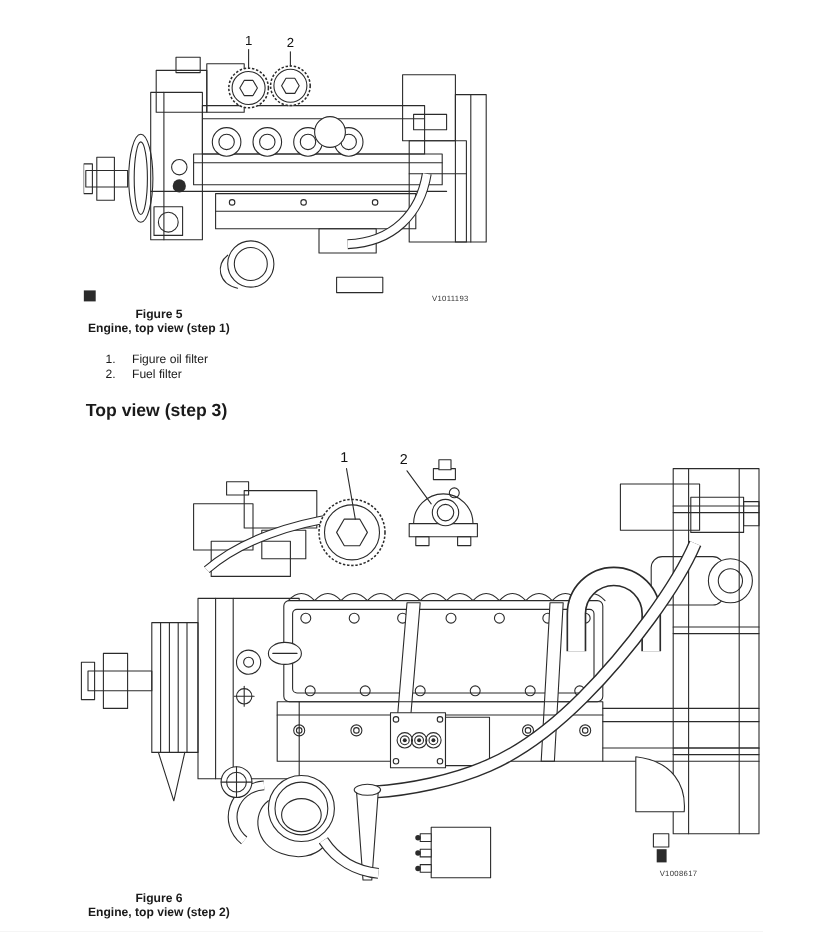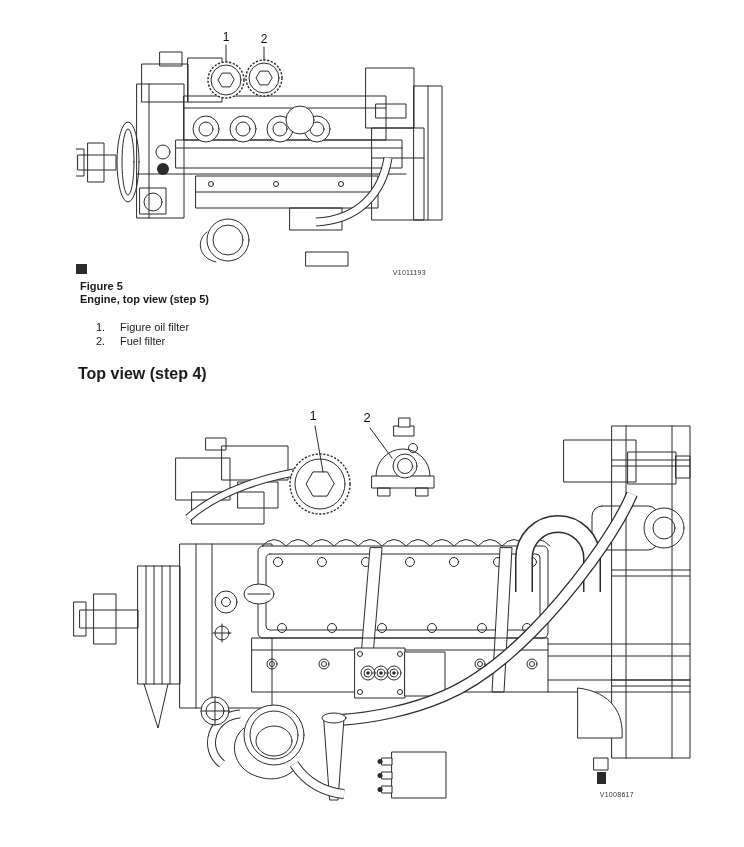--- a/index.html
+++ b/index.html
@@ -18,20 +18,21 @@
     font-size:7px;
     letter-spacing:.3px;
     color:#333;
     font-family:"Liberation Sans", sans-serif;
   }
   .caption{
     position:absolute;
     font-size:11px;
     font-weight:bold;
     line-height:13px;
+    text-align:center;
   }
   .legend{
     position:absolute;
     font-size:11px;
     line-height:13.5px;
   }
   .legend-row{display:flex;}
   .legend-num{width:24px;}
   .legend-label{}
   .section-heading{
@@ -136,35 +137,35 @@
       <line class="ln" x1="188" y1="39" x2="188" y2="52"></line>
       <text class="co" x="150" y="33" text-anchor="middle">1</text>
       <text class="co" x="188" y="35" text-anchor="middle">2</text>
       <rect class="fd" x="0" y="256" width="11" height="10"></rect>
     </svg>
     <div class="refcode" style="right:18px;bottom:2px;">V1011193</div>
   </div>
 
   <div class="caption" style="left:80px;top:280px;">
     <div>Figure 5</div>
-    <div>Engine, top view (step 5)</div>
+    <div>Engine, top view (step 1)</div>
   </div>
 
   <div class="legend" style="left:96px;top:321px;">
     <div class="legend-row">
       <div class="legend-num">1.</div>
       <div class="legend-label">Figure oil filter</div>
     </div>
     <div class="legend-row">
       <div class="legend-num">2.</div>
       <div class="legend-label">Fuel filter</div>
     </div>
   </div>
 
-  <div class="section-heading" style="left:78px;top:365px;">Top view (step 4)</div>
+  <div class="section-heading" style="left:78px;top:365px;">Top view (step 3)</div>
 
   <div class="fig" style="left:72px;top:396px;width:622px;height:414px;">
     <svg width="622" height="414" viewBox="0 0 622 414">
       <g class="ln">
 
         <rect x="2" y="206" width="12" height="34"></rect>
         <rect x="8" y="214" width="58" height="18"></rect>
         <rect x="22" y="198" width="22" height="50"></rect>
 
         <rect x="66" y="170" width="42" height="118"></rect>
@@ -333,14 +334,18 @@
       </g>
 
       <line class="ln" x1="243" y1="30" x2="251" y2="76"></line>
       <line class="ln" x1="298" y1="32" x2="320" y2="62"></line>
       <text class="co2" x="241" y="24" text-anchor="middle">1</text>
       <text class="co2" x="295" y="26" text-anchor="middle">2</text>
     </svg>
     <div class="refcode" style="right:60px;bottom:12px;">V1008617</div>
   </div>
 
+  <div class="caption" style="left:80px;top:811px;">
+    <div>Figure 6</div>
+    <div>Engine, top view (step 2)</div>
+  </div>
 
 </div>
 
 </body></html>

